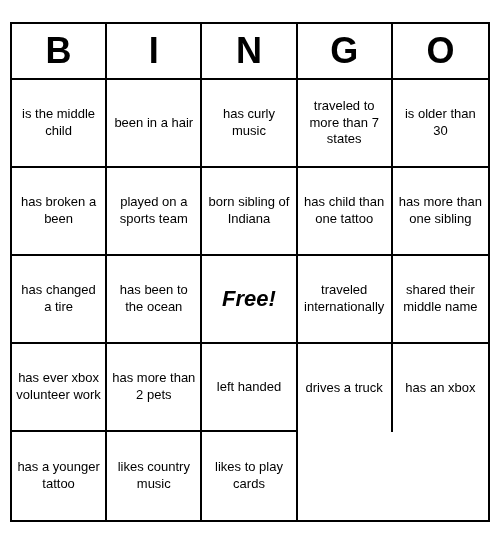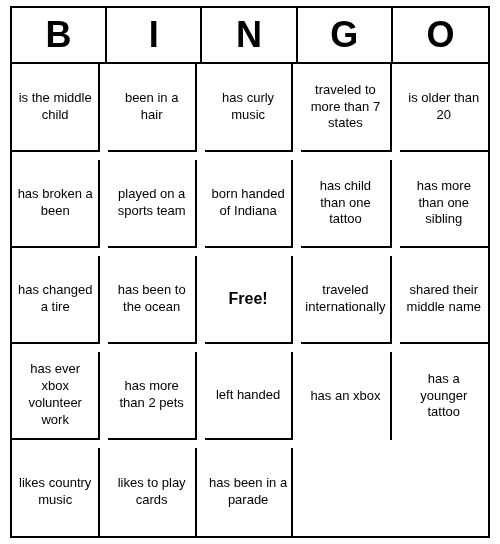--- a/index.html
+++ b/index.html
@@ -27,74 +27,74 @@
       font-weight: bold;
       padding: 6px 0;
       border-right: 2px solid #000;
     }
     .bingo-letter:last-child {
       border-right: none;
     }
     .bingo-grid {
       display: grid;
       grid-template-columns: repeat(5, 1fr);
-      gap: 8px;
     }
     .bingo-cell {
       border-right: 2px solid #000;
       border-bottom: 2px solid #000;
       min-height: 88px;
       display: flex;
       align-items: center;
       justify-content: center;
       text-align: center;
       padding: 6px 4px;
       font-size: 13px;
       line-height: 1.3;
     }
     .bingo-cell:nth-child(5n) {
       border-right: none;
     }
     .bingo-grid .bingo-cell:nth-last-child(-n+5) {
       border-bottom: none;
     }
     .bingo-cell.free {
-      font-size: 16px;
+      font-size: 22px;
       font-weight: bold;
+      font-style: italic;
     }
   </style>
 </head>
 <body>
 
 <div class="bingo-card">
   <div class="bingo-header">
   <div class="bingo-letter">B</div>
       <div class="bingo-letter">I</div>
       <div class="bingo-letter">N</div>
       <div class="bingo-letter">G</div>
       <div class="bingo-letter">O</div>
     </div>
   <div class="bingo-grid">
   <div class="bingo-cell">is the middle child</div>
       <div class="bingo-cell">been in a hair</div>
       <div class="bingo-cell">has curly music</div>
       <div class="bingo-cell">traveled to more than 7 states</div>
-      <div class="bingo-cell">is older than 20</div>
+      <div class="bingo-cell">is older than 30</div>
       <div class="bingo-cell">has broken a been</div>
       <div class="bingo-cell">played on a sports team</div>
-      <div class="bingo-cell">born handed of Indiana</div>
+      <div class="bingo-cell">born sibling of Indiana</div>
       <div class="bingo-cell">has child than one tattoo</div>
       <div class="bingo-cell">has more than one sibling</div>
       <div class="bingo-cell">has changed a tire</div>
       <div class="bingo-cell">has been to the ocean</div>
       <div class="bingo-cell free">Free!</div>
       <div class="bingo-cell">traveled internationally</div>
       <div class="bingo-cell">shared their middle name</div>
       <div class="bingo-cell">has ever xbox volunteer work</div>
       <div class="bingo-cell">has more than 2 pets</div>
       <div class="bingo-cell">left handed</div>
+      <div class="bingo-cell">drives a truck</div>
       <div class="bingo-cell">has an xbox</div>
       <div class="bingo-cell">has a younger tattoo</div>
       <div class="bingo-cell">likes country music</div>
       <div class="bingo-cell">likes to play cards</div>
-      <div class="bingo-cell">has been in a parade</div>
     </div>
 </div>
 
 </body></html>

